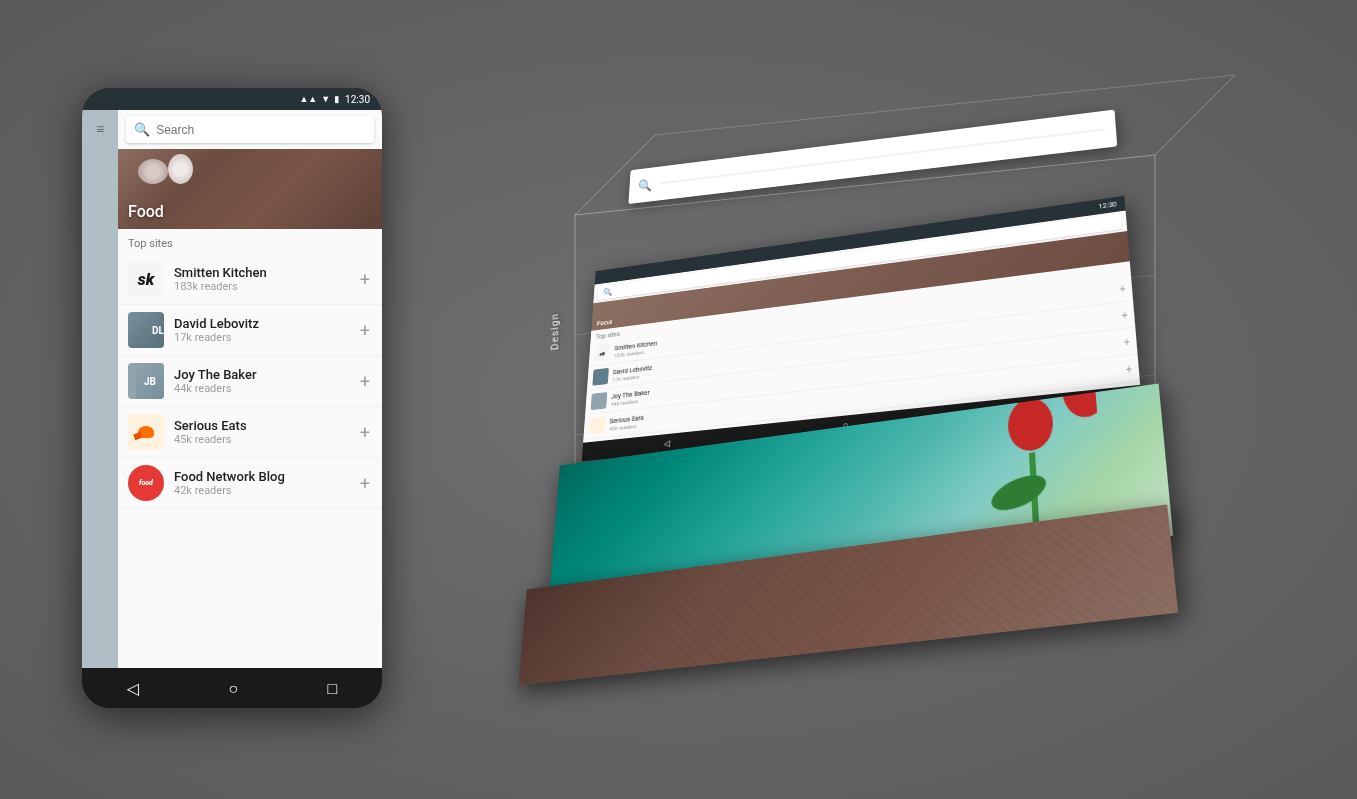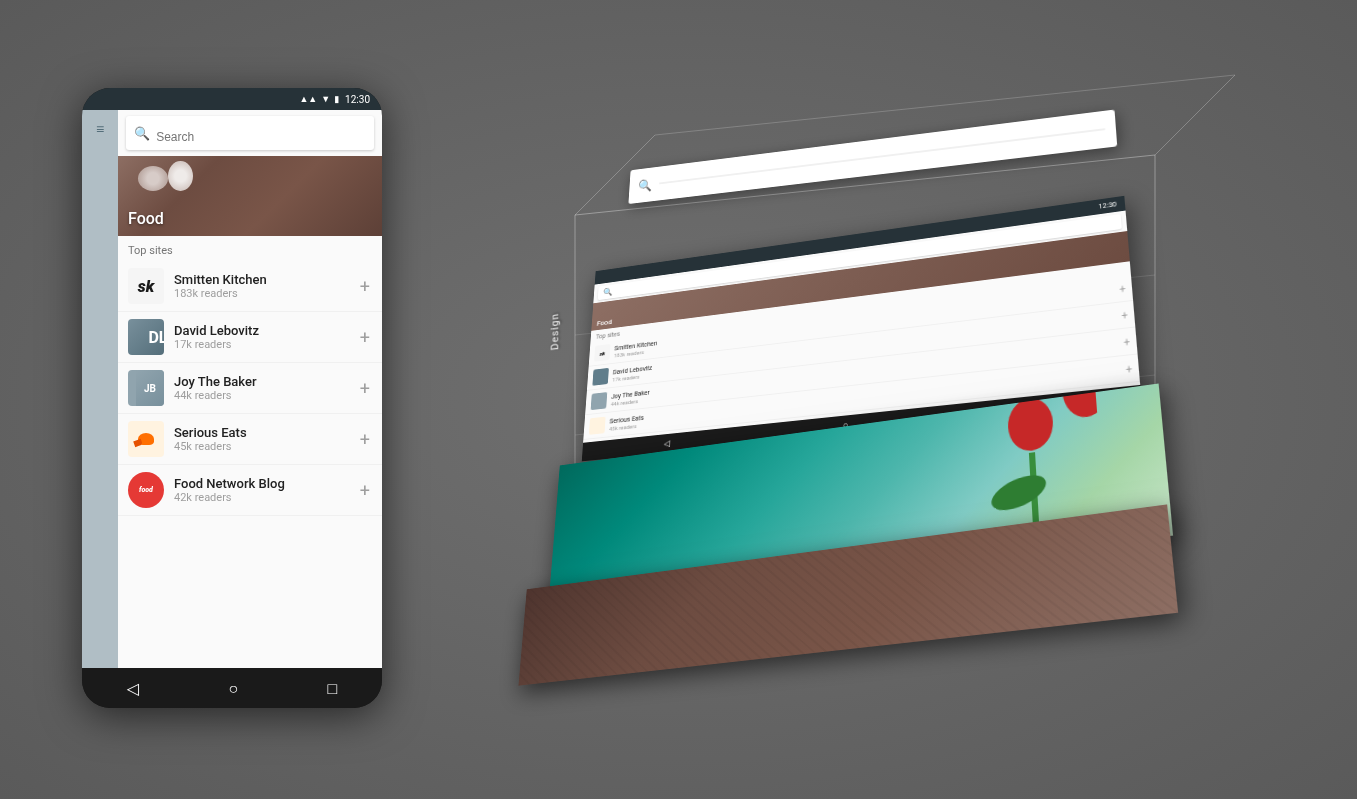--- a/index.html
+++ b/index.html
@@ -284,21 +284,21 @@
       bottom: 5px; left: 0;
       transform: rotate(-20deg);
     }
 
     
     .photo-placeholder {
       width: 100%;
       height: 100%;
       background: linear-gradient(135deg, #78909c, #546e7a);
       display: flex; align-items: center; justify-content: center;
-      font-size: 16px; color: #fff; padding-left: 24px;
+      font-size: 10px; color: #fff; padding-left: 24px;
     }
 
     
     .joy-photo {
       width: 100%;
       height: 100%;
       background: linear-gradient(135deg, #90a4ae, #78909c);
       display: flex; align-items: center; justify-content: center;
       font-size: 10px; color: #fff;
     }
@@ -343,21 +343,21 @@
         <div class="sidebar-leaf"></div>
         <div class="sidebar-flower"></div>
 
       </div>
     </div>
 
     <div class="phone-main">
 
       <div class="search-bar">
         <span class="search-icon-sm">🔍</span>
-        <input type="text" style="border: none; outline: none; font-size: 12px; color: rgb(158, 158, 158); width: 100%; background: transparent; margin-top: 8px;" placeholder="Search">
+        <input type="text" style="border: none; outline: none; font-size: 12px; color: rgb(158, 158, 158); width: 100%; background: transparent;" placeholder="Search">
       </div>
 
       <div class="hero-image">
         <span class="hero-label">Food</span>
       </div>
 
       <div class="section-label">Top sites</div>
 
       <div class="site-list">
 

